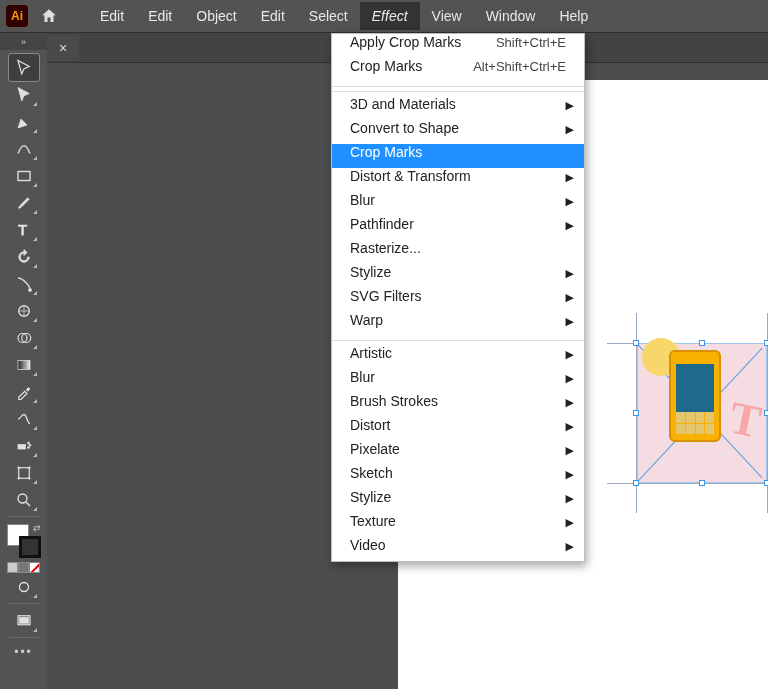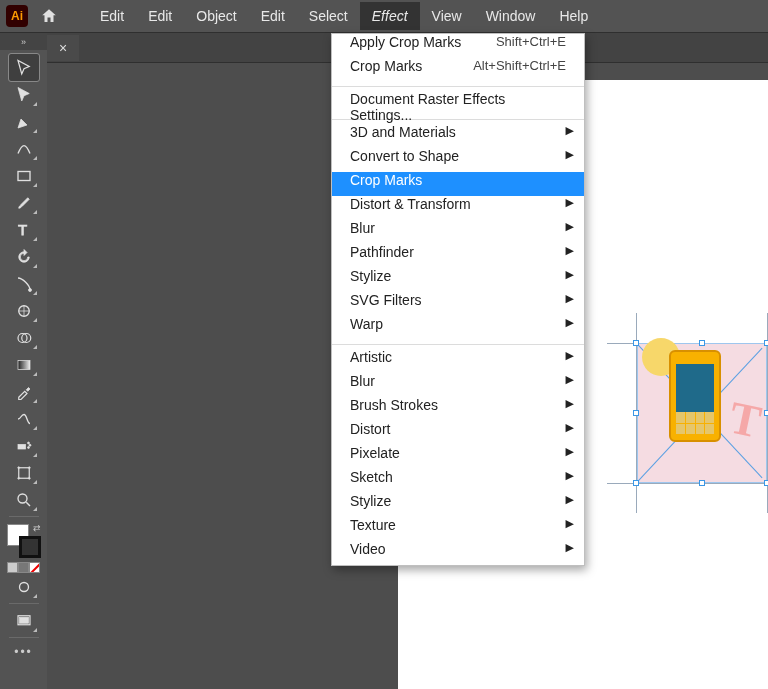--- a/index.html
+++ b/index.html
@@ -54,21 +54,21 @@
   .guide-h { position:absolute; height:1px; background:#9aaabb; }
   .phone { position:absolute; left:222px; top:117px; width:52px; height:92px; background:#f8b100; border-radius:6px; border:2px solid #d89000; }
   .phone-scr { position:absolute; left:5px; top:12px; right:5px; height:48px; background:#1f6a8a; }
   .phone-keys { position:absolute; left:5px; bottom:6px; right:5px; height:22px; display:grid; grid-template-columns:repeat(4,1fr); gap:1px; }
   .phone-keys div { background:#e6c66a; }
   .circ1 { position:absolute; left:195px; top:105px; width:38px; height:38px; background:#f7d76a; border-radius:50%; }
   .t-shape { position:absolute; left:283px; top:160px; color:#f5a8a8; font-size:46px; font-weight:700; transform:rotate(12deg); font-family:serif; }
 
   
   .effect-menu { position:absolute; left:331px; top:33px; width:254px; background:#ffffff; border:1px solid #bfbfbf; box-shadow:2px 4px 9px rgba(0,0,0,.35); z-index:100; }
-  .effect-menu .row { display:flex; align-items:flex-start; height:24px; padding:0 18px; font-size:14px; color:#222; position:relative; }
+  .effect-menu .row { display:flex; align-items:flex-end; height:24px; padding:8px 18px; font-size:14px; color:#222; position:relative; }
   .effect-menu .row.hover { background:#1e90ff; color:#fff; }
   .effect-menu .row .short { position:absolute; right:18px; font-size:13px; color:#444; }
   .effect-menu .row .arrow { position:absolute; right:10px; font-size:11px; color:#222; }
   .effect-menu .sep { height:1px; background:#dcdcdc; margin:4px 0; }
   .effect-menu .header { color:#999; padding:3px 18px; font-size:14px; }
 </style>
 </head>
 <body>
 
 <div class="menubar">
@@ -290,23 +290,20 @@
       <div class="row">
         <span>Apply Crop Marks</span>
         <span class="short">Shift+Ctrl+E</span>
       </div>
       <div class="row">
         <span>Crop Marks</span>
         <span class="short">Alt+Shift+Ctrl+E</span>
       </div>
     </div>
   <div class="sep"></div>
-  <div class="row">
-    <span>Document Raster Effects Settings...</span>
-  </div>
   <div class="sep"></div>
   <div id="em-ill">
       <div class="row">
         <span>3D and Materials</span>
         <span class="arrow">▶</span>
       </div>
       <div class="row">
         <span>Convert to Shape</span>
         <span class="arrow">▶</span>
       </div>
@@ -319,20 +316,23 @@
       </div>
       <div class="row">
         <span>Blur</span>
         <span class="arrow">▶</span>
       </div>
       <div class="row">
         <span>Pathfinder</span>
         <span class="arrow">▶</span>
       </div>
       <div class="row">
+        <span>Rasterize...</span>
+      </div>
+      <div class="row">
         <span>Stylize</span>
         <span class="arrow">▶</span>
       </div>
       <div class="row">
         <span>SVG Filters</span>
         <span class="arrow">▶</span>
       </div>
       <div class="row">
         <span>Warp</span>
         <span class="arrow">▶</span>

